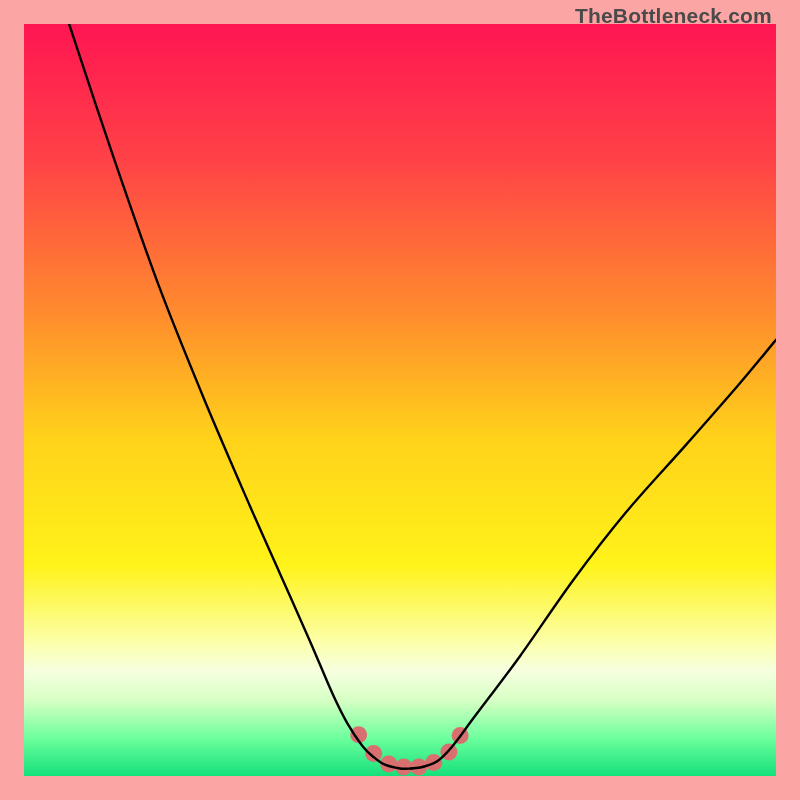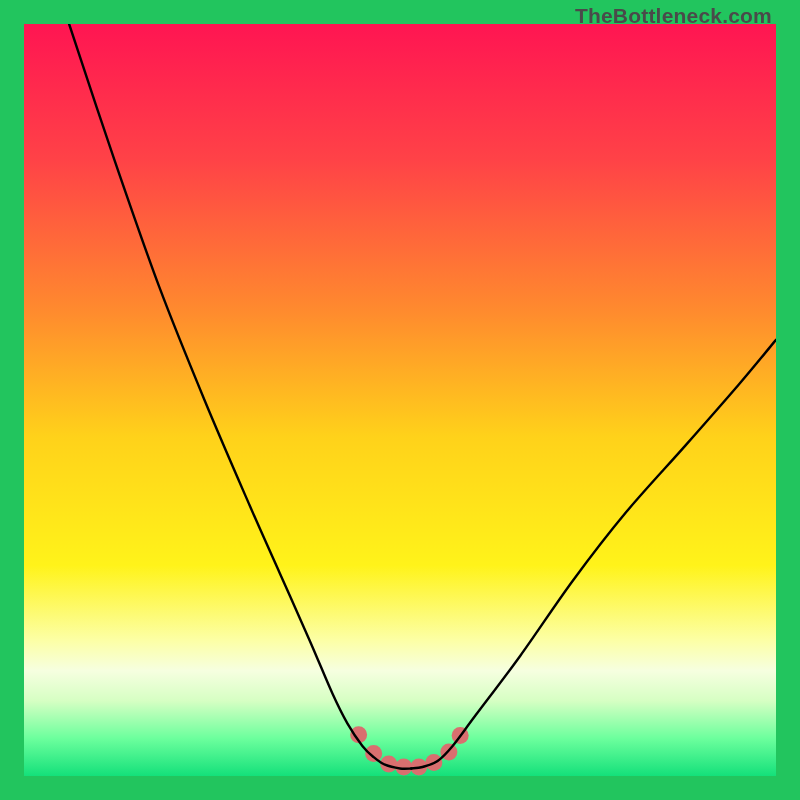--- a/index.html
+++ b/index.html
@@ -1,20 +1,20 @@
 <!DOCTYPE html>
 <html><head>
 <meta charset="utf-8">
 <style>
   * { margin: 0; padding: 0; box-sizing: border-box; }
   html, body { width: 800px; height: 800px; overflow: hidden; background: #000; }
   .frame {
     width: 800px;
     height: 800px;
-    background: #22c55e;
+    background: #fca5a5;
     position: relative;
   }
   .plot-area {
     position: absolute;
   }
   .gradient-bg {
     width: 100%;
     height: 100%;
   }
   .watermark {

